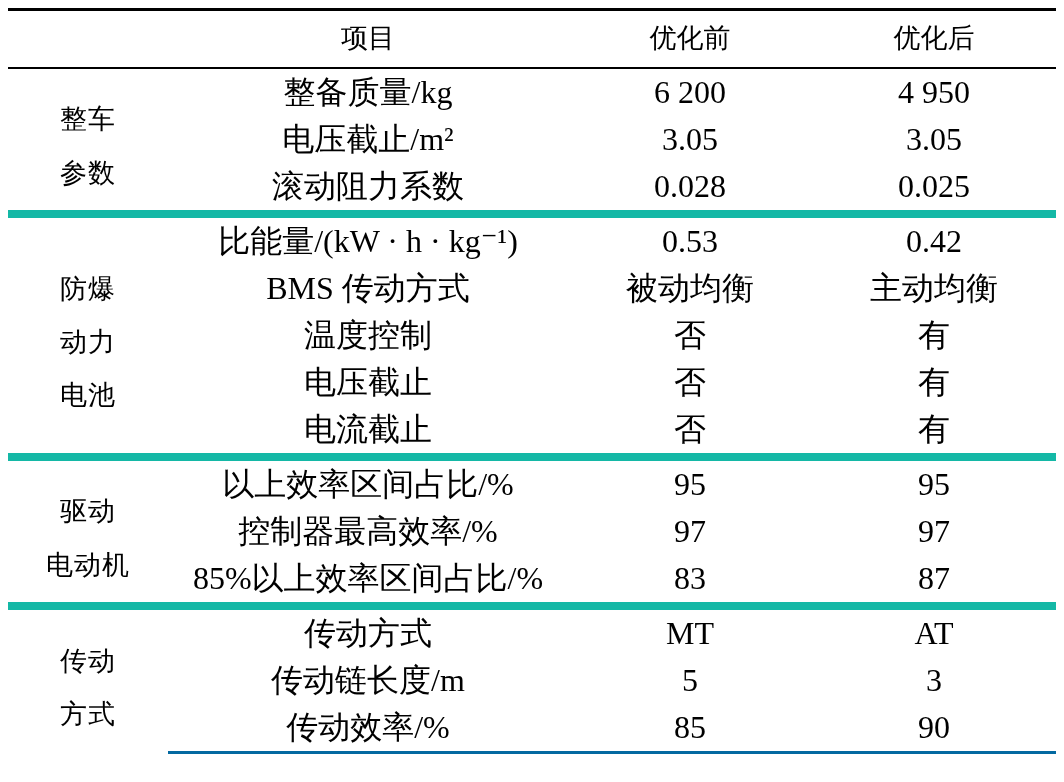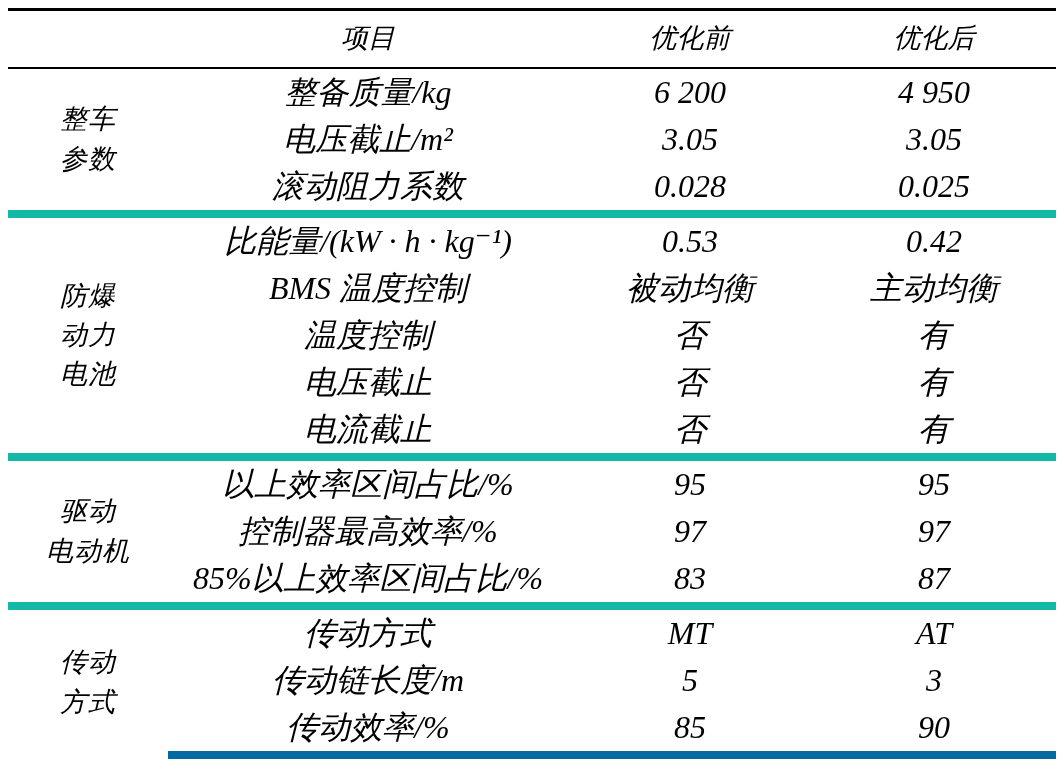--- a/index.html
+++ b/index.html
@@ -26,58 +26,58 @@
     table-layout: fixed;
     font-size: 25px;
   }
   table.spec td, table.spec th {
     padding: 0;
     margin: 0;
     text-align: center;
     vertical-align: middle;
     font-weight: normal;
     line-height: 1.15;
-    font-style: italic;
   }
   
   col.c-group { width: 160px; }
   col.c-item  { width: 400px; }
   col.c-before{ width: 244px; }
   col.c-after { width: 244px; }
 
   
   .rule-top td {
     border-top: 3px solid #000;
   }
   .rule-head td {
     border-bottom: 2px solid #000;
   }
   .rule-sec td {
     border-top: 8px solid #14b8a6;
   }
   .rule-bottom td {
-    border-bottom: 8px solid #0369a1;
+    border-bottom: 3px solid #0369a1;
   }
   
   .hdr td {
     height: 56px;
     font-size: 27px;
   }
   
   .row td {
     height: 47px;
     font-size: 32px;
   }
   td.group {
     font-size: 27px;
     letter-spacing: 1px;
   }
   td.group .g-line {
     display: block;
     line-height: 1.45;
+    margin-top: 14px;
   }
   .num {
     font-family: "Liberation Serif", "DejaVu Serif", serif;
   }
   .spacer-top { height: 8px; }
 </style>
 </head>
 <body>
 
 <div class="sheet">
@@ -122,21 +122,21 @@
         <td class="group" rowspan="5">
           <span class="g-line">防爆</span>
           <span class="g-line">动力</span>
           <span class="g-line">电池</span>
         </td>
         <td>比能量/(kW · h · kg⁻¹)</td>
         <td class="num">0.53</td>
         <td class="num">0.42</td>
       </tr>
       <tr class="row">
-        <td>BMS 温度控制</td>
+        <td>BMS 传动方式</td>
         <td>被动均衡</td>
         <td>主动均衡</td>
       </tr>
       <tr class="row">
         <td>温度控制</td>
         <td>否</td>
         <td>有</td>
       </tr>
       <tr class="row">
         <td>电压截止</td>

